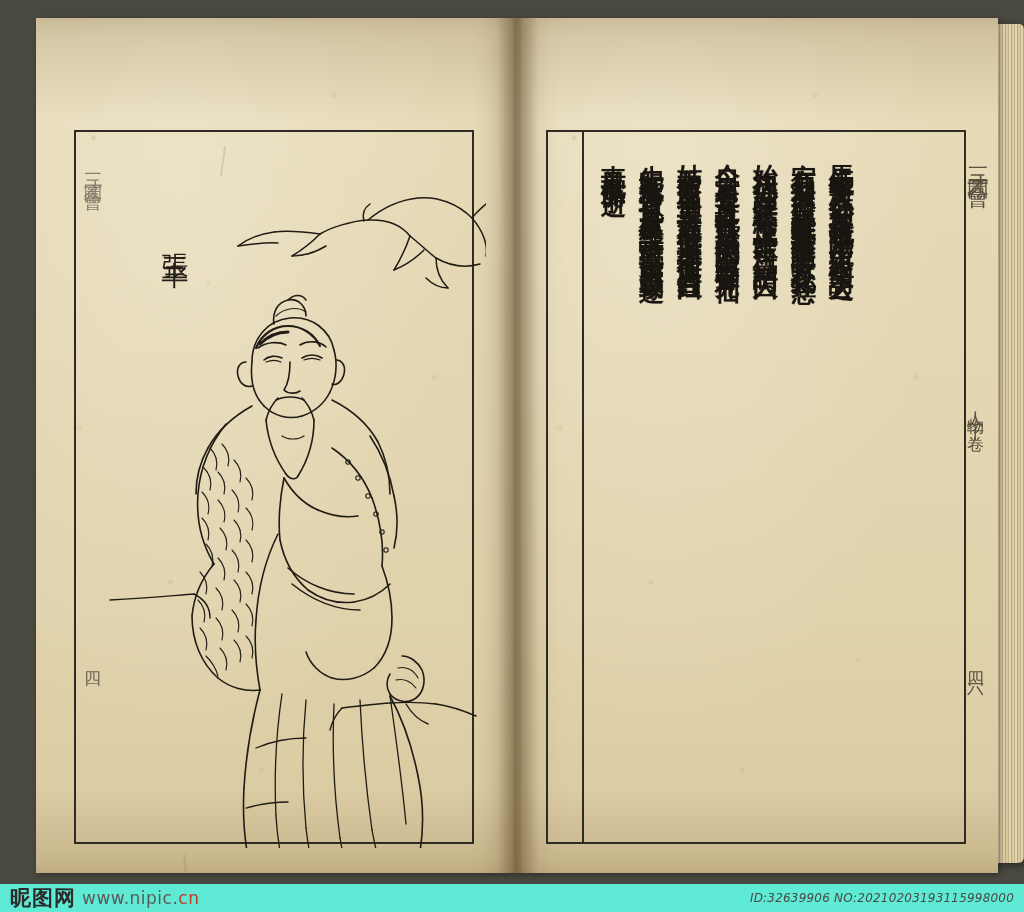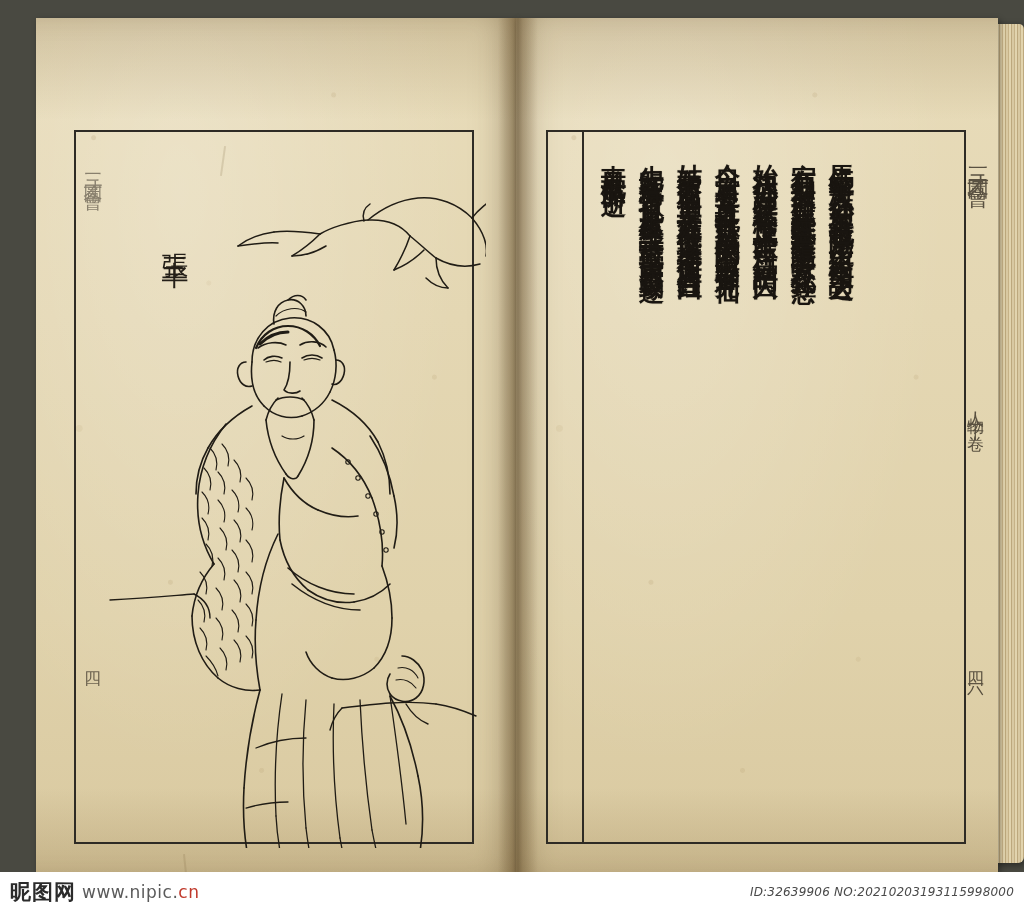--- a/index.html
+++ b/index.html
@@ -216,22 +216,22 @@
     text-orientation: upright;
     opacity: .7;
   }
 
   
   .footer {
     position: absolute;
     left: 0;
     bottom: 0;
     width: 1024px;
-    height: 40px;
-    background: #ffffff;
+    height: 28px;
+    background: #5eead4;
     display: flex;
     align-items: center;
     justify-content: space-between;
     box-sizing: border-box;
     padding: 0 10px;
   }
   .wm-left {
     display: flex;
     align-items: center;
     gap: 6px;

